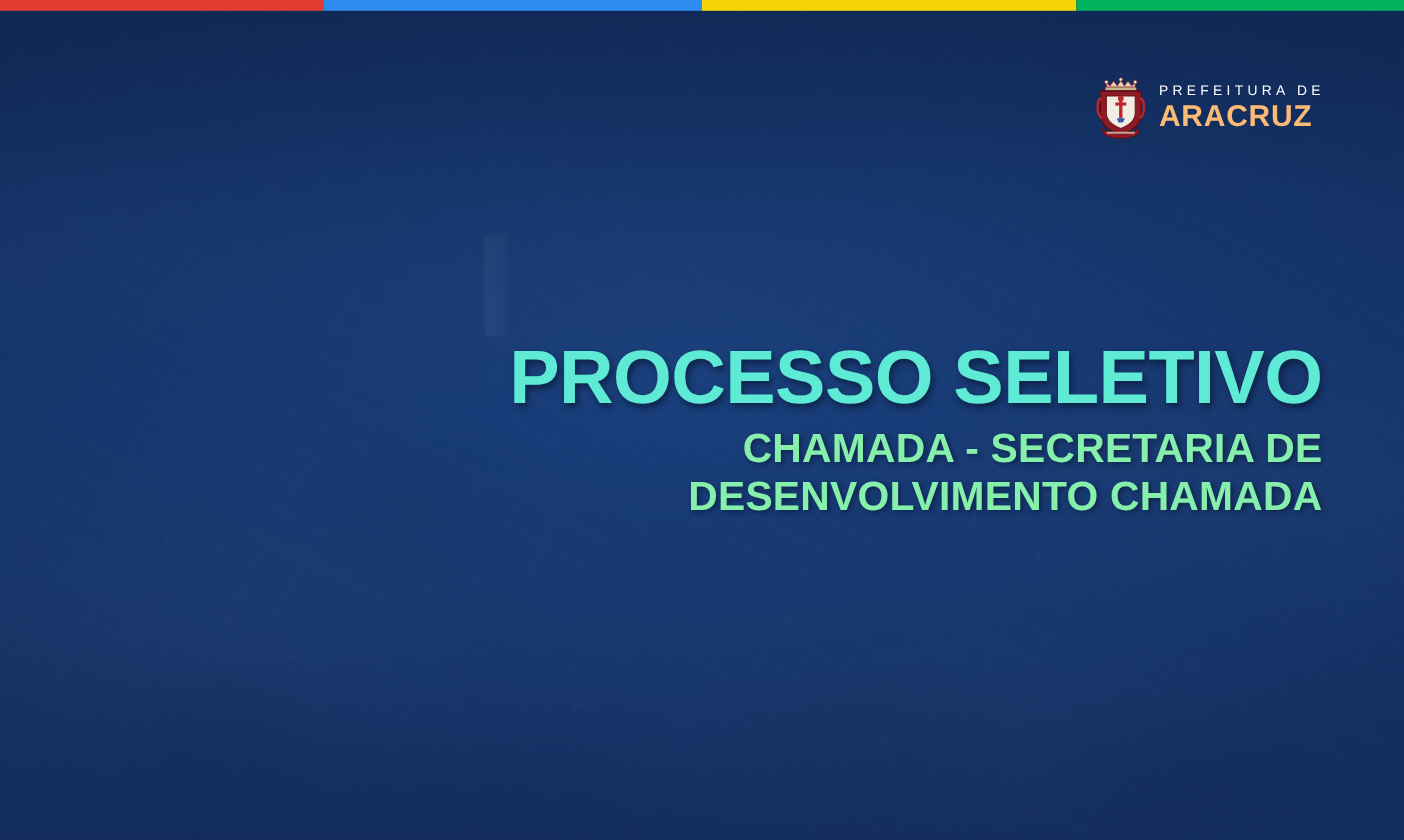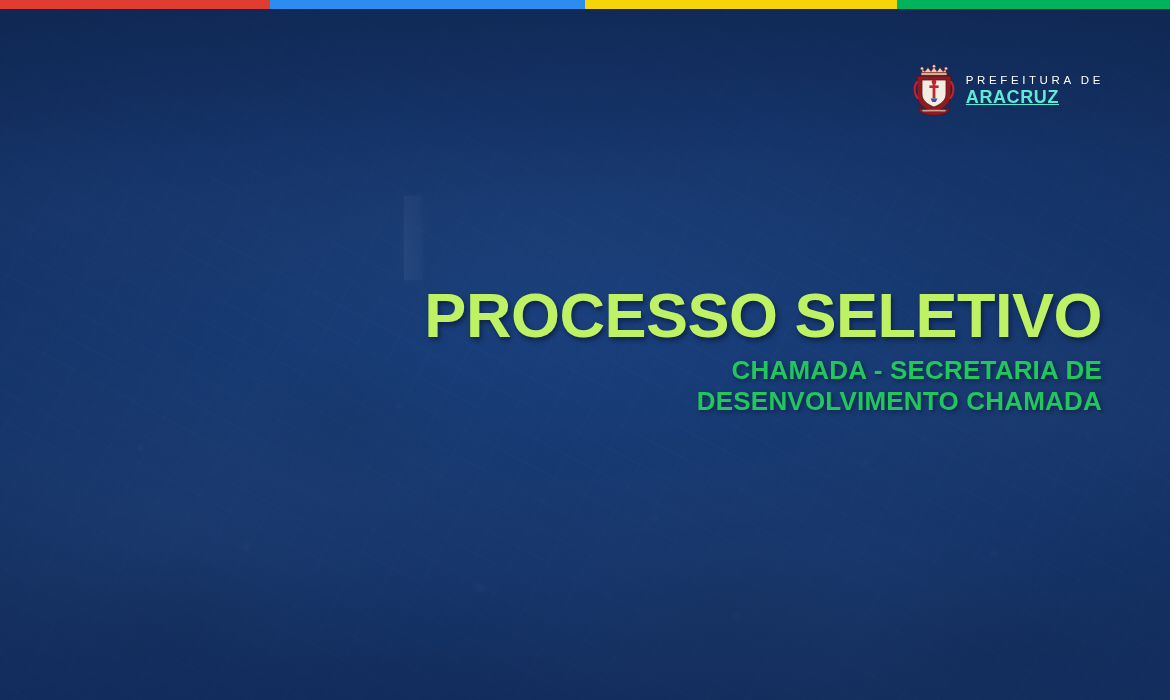--- a/index.html
+++ b/index.html
@@ -118,39 +118,39 @@
   .crest { position:relative; width:44px; height:56px; }
   .crest svg { display:block; width:44px; height:56px; }
 
   .logo-text { display:flex; flex-direction:column; align-items:flex-start; }
   .logo-pref {
     font-size:11.5px; font-weight:400; color:#ffffff;
     letter-spacing:3.6px; line-height:1.1;
     margin-bottom:2px; white-space:nowrap;
   }
   .logo-city {
-    font-size:18px; font-weight:700; color:#5eead4;
-    letter-spacing:.6px; line-height:1; white-space:nowrap;text-decoration:underline;
+    font-size:25px; font-weight:700; color:#fdba74;
+    letter-spacing:.6px; line-height:1; white-space:nowrap;
   }
 
   
   .headline {
     position:absolute; right:68px; top:283px;
     text-align:right;
     z-index:7;
   }
   .h-main {
-    font-size:63px; font-weight:700; color:#bef264;
+    font-size:63px; font-weight:700; color:#5eead4;
     letter-spacing:-.5px; line-height:1.02;
     text-shadow:2px 3px 5px rgba(4,14,36,.55);
     white-space:nowrap;
   }
   .h-sub {
     margin-top:8px;
-    font-size:26px; font-weight:700; color:#22c55e;
+    font-size:34px; font-weight:700; color:#86efac;
     letter-spacing:.2px; line-height:1.17;
     text-shadow:2px 2px 4px rgba(6,18,42,.55);
     white-space:nowrap;
   }
 </style>
 </head>
 <body>
 
 <div class="banner">
 

